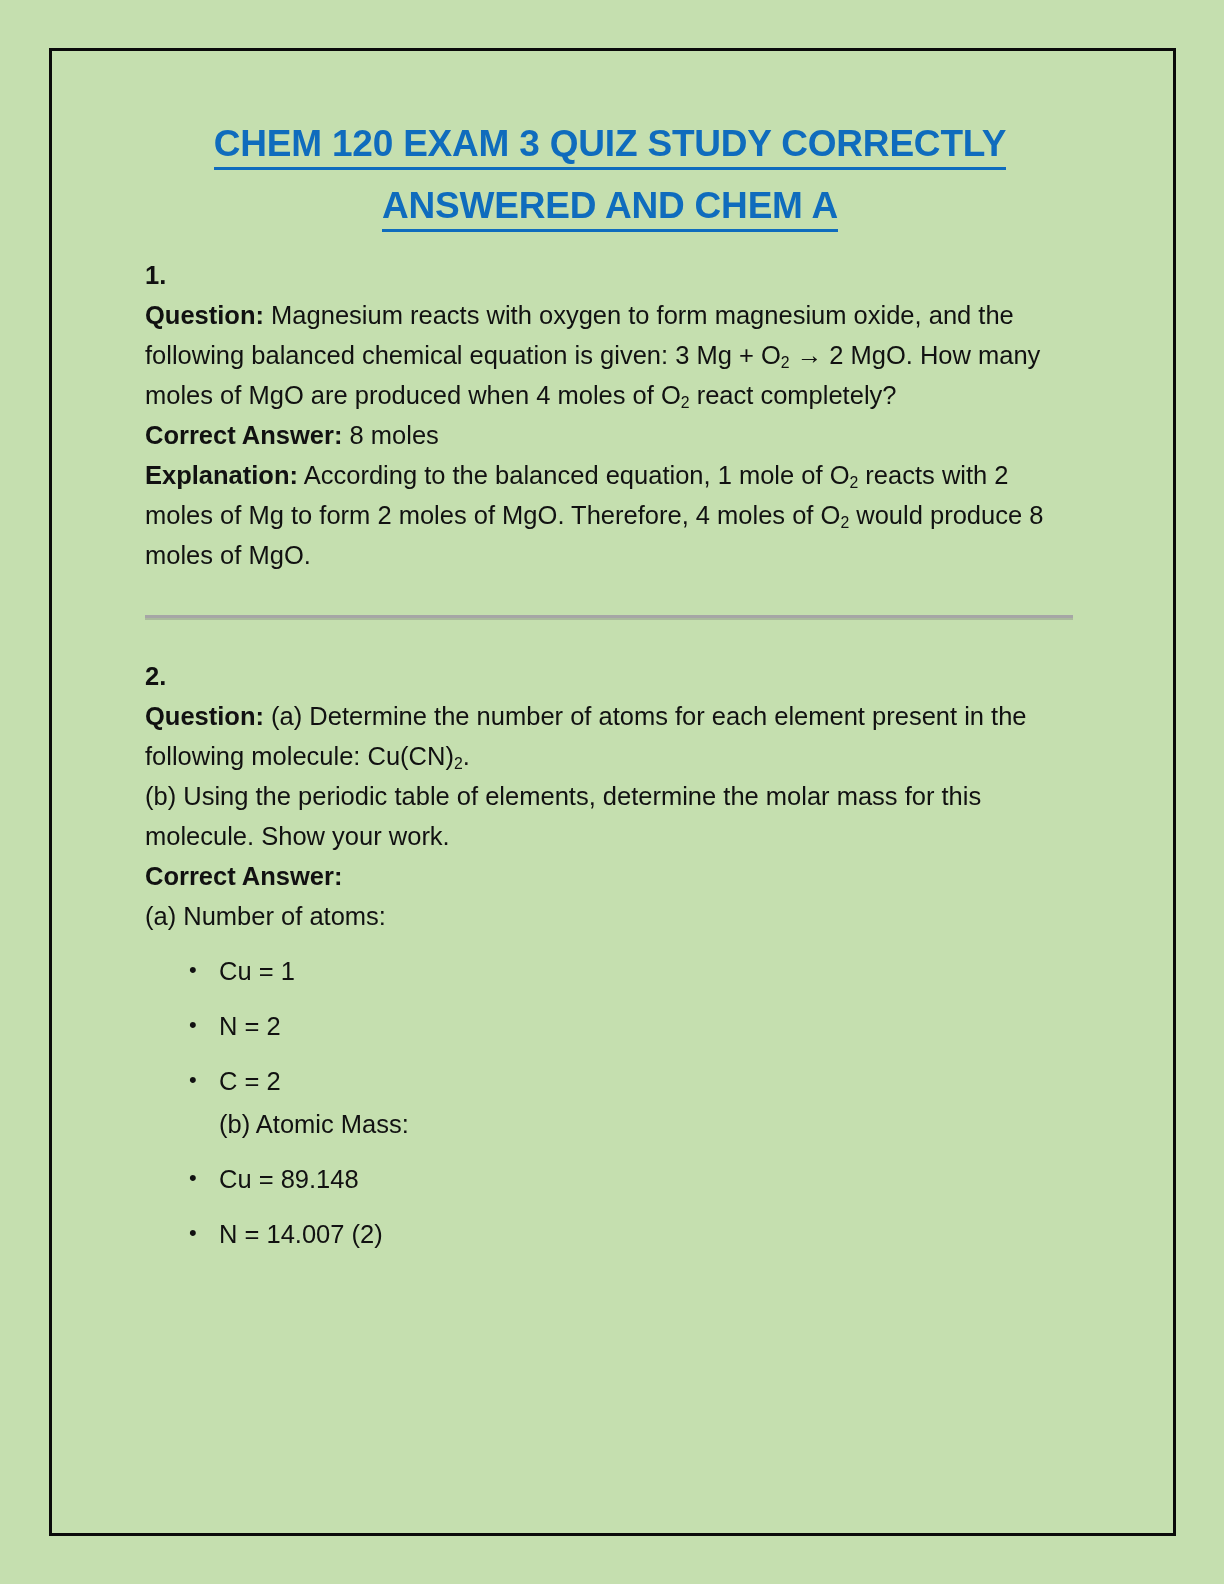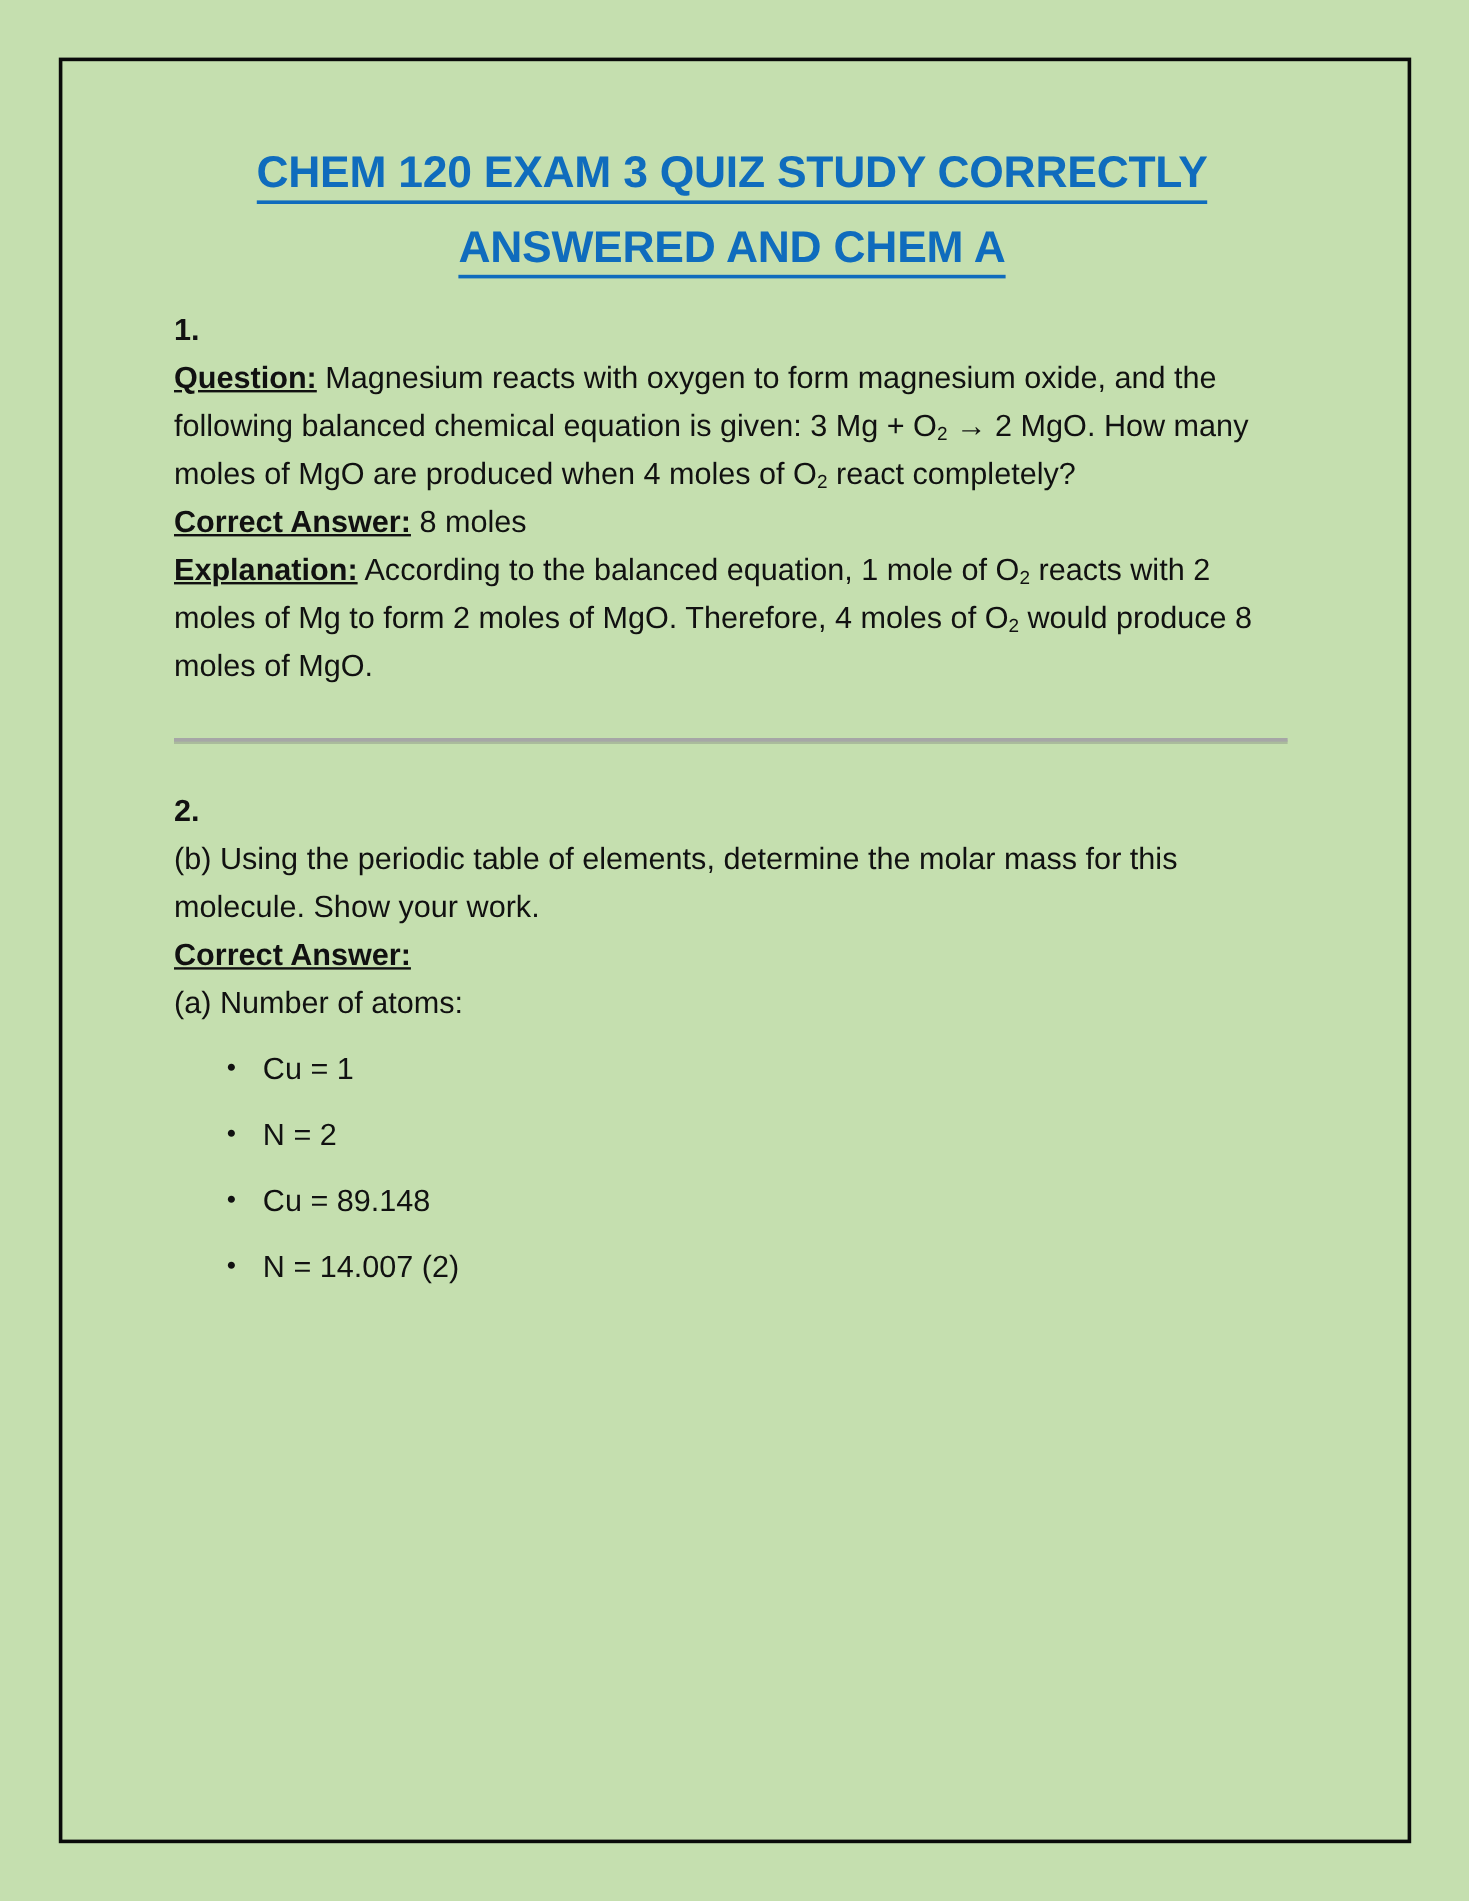--- a/index.html
+++ b/index.html
@@ -63,21 +63,21 @@
 
   .para {
     margin: 0;
     padding: 0;
     font-size: 25.5px;
     line-height: 40px;
     color: #111111;
     text-align: left;
   }
   .para.num { font-weight: bold; }
-  .lbl { font-weight: bold; text-decoration: underline; }
+  .lbl { font-weight: bold; }
 
   sub {
     font-size: 0.62em;
     vertical-align: baseline;
     position: relative;
     bottom: -0.28em;
     line-height: 0;
   }
 
   
@@ -139,35 +139,40 @@
         <p class="para"><span class="lbl">Correct Answer:</span> <span>8 moles</span></p>
 
         <p class="para"><span class="lbl">Explanation:</span> <span>According to the balanced equation, 1 mole of O</span><sub>2</sub><span> reacts with 2 moles of Mg to form 2 moles of MgO. Therefore, 4 moles of O</span><sub>2</sub><span> would produce 8 moles of MgO.</span></p>
       </div>
 
       <hr class="divider">
 
       <div class="q-block">
         <p class="para num">2.</p>
 
+        <p class="para"><span class="lbl">Question:</span> <span>(a) Determine the number of atoms for each element present in the following molecule: Cu(CN)</span><sub>2</sub><span>.</span></p>
 
         <p class="para">(b) Using the periodic table of elements, determine the molar mass for this molecule. Show your work.</p>
 
         <p class="para"><span class="lbl">Correct Answer:</span></p>
 
         <p class="para">(a) Number of atoms:</p>
 
         <ul class="bullets">
           <li>
             <span>Cu = 1</span>
           </li>
           <li>
             <span>N = 2</span>
           </li>
           <li>
+            <span>C = 2</span>
+            <span class="sub-note">(b) Atomic Mass:</span>
+          </li>
+          <li>
             <span>Cu = 89.148</span>
           </li>
           <li>
             <span>N = 14.007 (2)</span>
           </li>
         </ul>
       </div>
 
     </div>
   </div>

